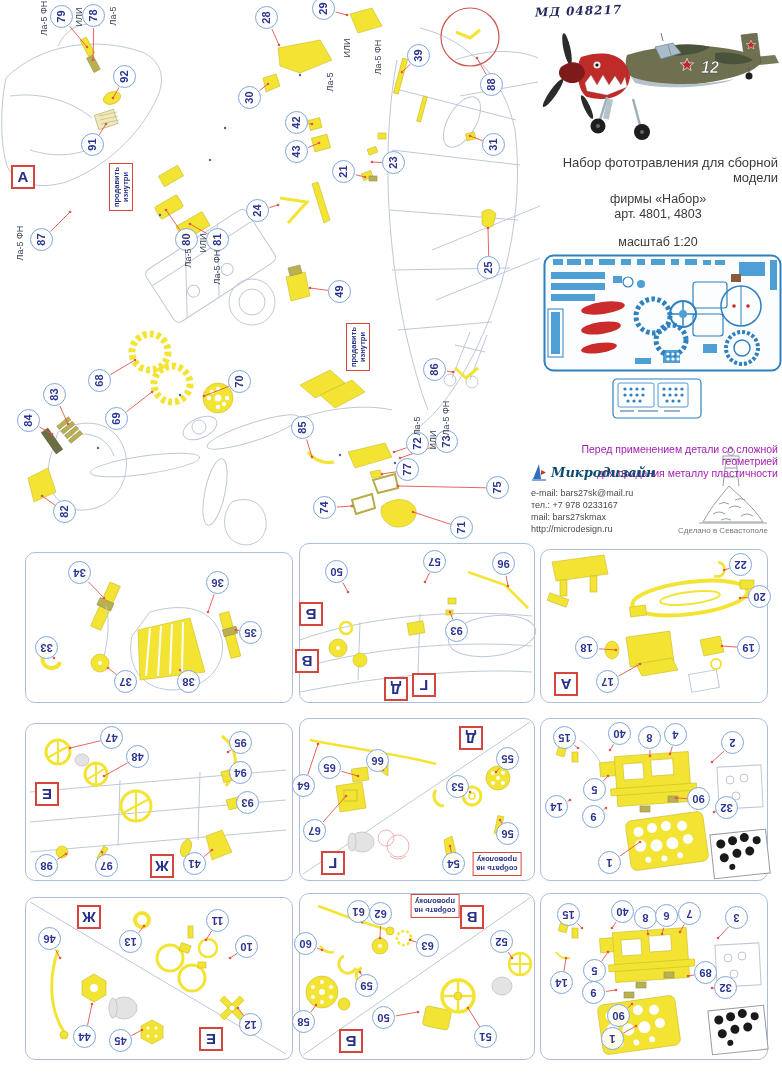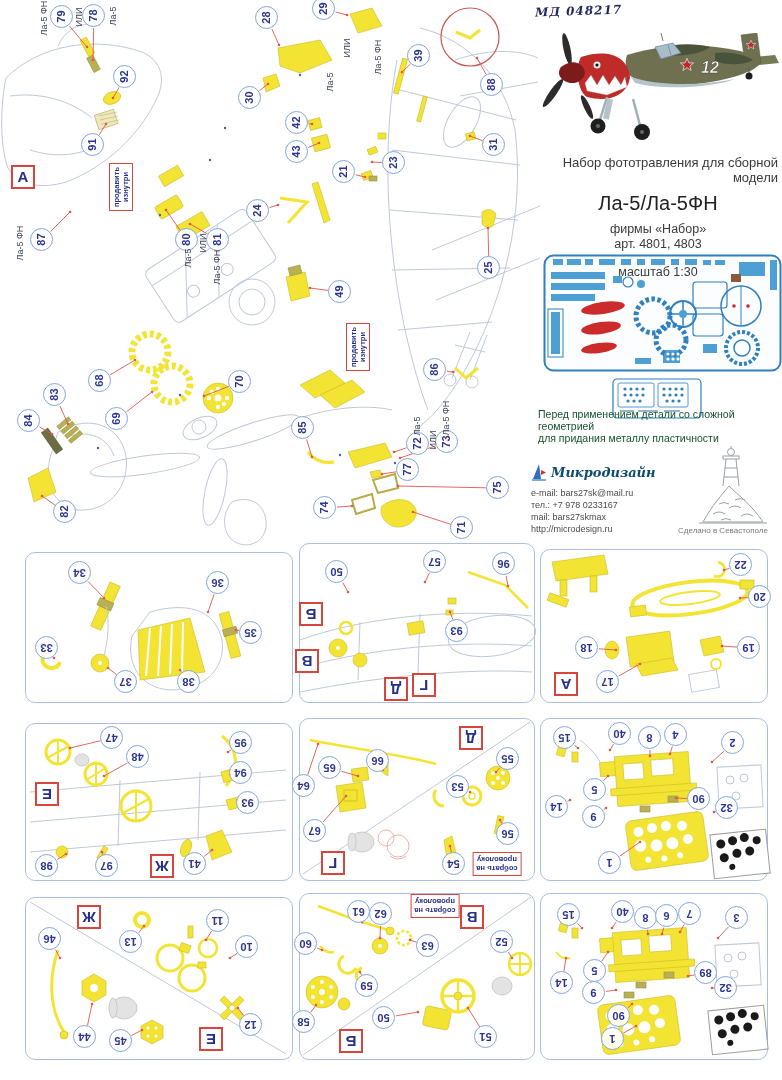--- a/index.html
+++ b/index.html
@@ -12,21 +12,21 @@
   .sm{position:absolute;right:0;top:-6px;z-index:2;font-weight:bold;font-size:37px;
       letter-spacing:-2px;font-family:"Liberation Sans",sans-serif;}
   .sm1{color:#d9d9d9;} .sm2{color:#9cc21e;}
   
   .prod{position:absolute;left:538px;top:155px;width:240px;text-align:center;color:#3a3a3a;z-index:3;}
   .p-desc{font-size:13px;text-align:right;}
   .p-title{font-size:20px;color:#222;margin-top:7px;}
   .p-brand{font-size:12.5px;margin-top:7px;}
   .p-art{font-size:12.5px;margin-top:1px;}
   .p-scale{font-size:12.5px;margin-top:14px;}
-  .warn{position:absolute;left:538px;top:408px;width:240px;text-align:left;color:#14532d;z-index:3;}
+  .warn{position:absolute;left:538px;top:443px;width:240px;text-align:right;color:#a21caf;z-index:3;}
   .w1,.w3{font-size:10.5px;}
   .w2{font-size:13px;font-weight:bold;letter-spacing:.5px;margin:1px 0;}
   .pub{position:absolute;left:531px;top:462px;z-index:3;}
   .pub-name{display:flex;align-items:center;gap:4px;margin-bottom:5px;}
   .pub-name span{font:italic bold 13px "DejaVu Serif",serif;color:#0c4a6e;}
   .pub-line{font-size:9px;color:#4a4a4a;line-height:12px;}
   .made{position:absolute;left:658px;top:526px;width:130px;text-align:center;font-size:8px;color:#777;z-index:3;}
   
   #gen{position:absolute;left:0;top:0;width:782px;height:1080px;z-index:6;pointer-events:none;}
   #leaders{position:absolute;left:0;top:0;z-index:5;pointer-events:none;}
@@ -434,24 +434,23 @@
     <circle cx="63" cy="93" r="7.5" fill="#1e1e1e"></circle>
       <circle cx="63" cy="93" r="2" fill="#666"></circle>
     <circle cx="107" cy="99" r="8" fill="#1e1e1e"></circle>
       <circle cx="107" cy="99" r="2" fill="#666"></circle>
     <line x1="214" y1="34" x2="214" y2="42" stroke="#555" stroke-width="1"></line>
     <circle cx="214" cy="43" r="3.5" fill="#1e1e1e"></circle>
   </svg>
 
   <div class="prod">
     <div class="p-desc">Набор фототравления для сборной модели</div>
-    <div class="p-title">Ла-5/Ла-5ФН</div>
     <div class="p-brand">фирмы «Набор»</div>
     <div class="p-art">арт. 4801, 4803</div>
-    <div class="p-scale">масштаб 1:30</div>
+    <div class="p-scale">масштаб 1:20</div>
   </div>
 
   <svg width="239" height="118" viewBox="0 0 239 118" style="position:absolute;left:543px;top:254px;z-index:2;">
     <rect x="1.5" y="1.5" width="236" height="115" rx="9" fill="#fbfdff" stroke="#2f80bf" stroke-width="2"></rect>
     <g fill="#4e9fd4" stroke="none">
       <rect x="10" y="5" width="10" height="6"></rect>
         <rect x="24" y="5" width="14" height="6"></rect>
         <rect x="42" y="5" width="8" height="6"></rect>
       <rect x="56" y="5" width="16" height="6"></rect>
         <rect x="78" y="5" width="10" height="6"></rect>

